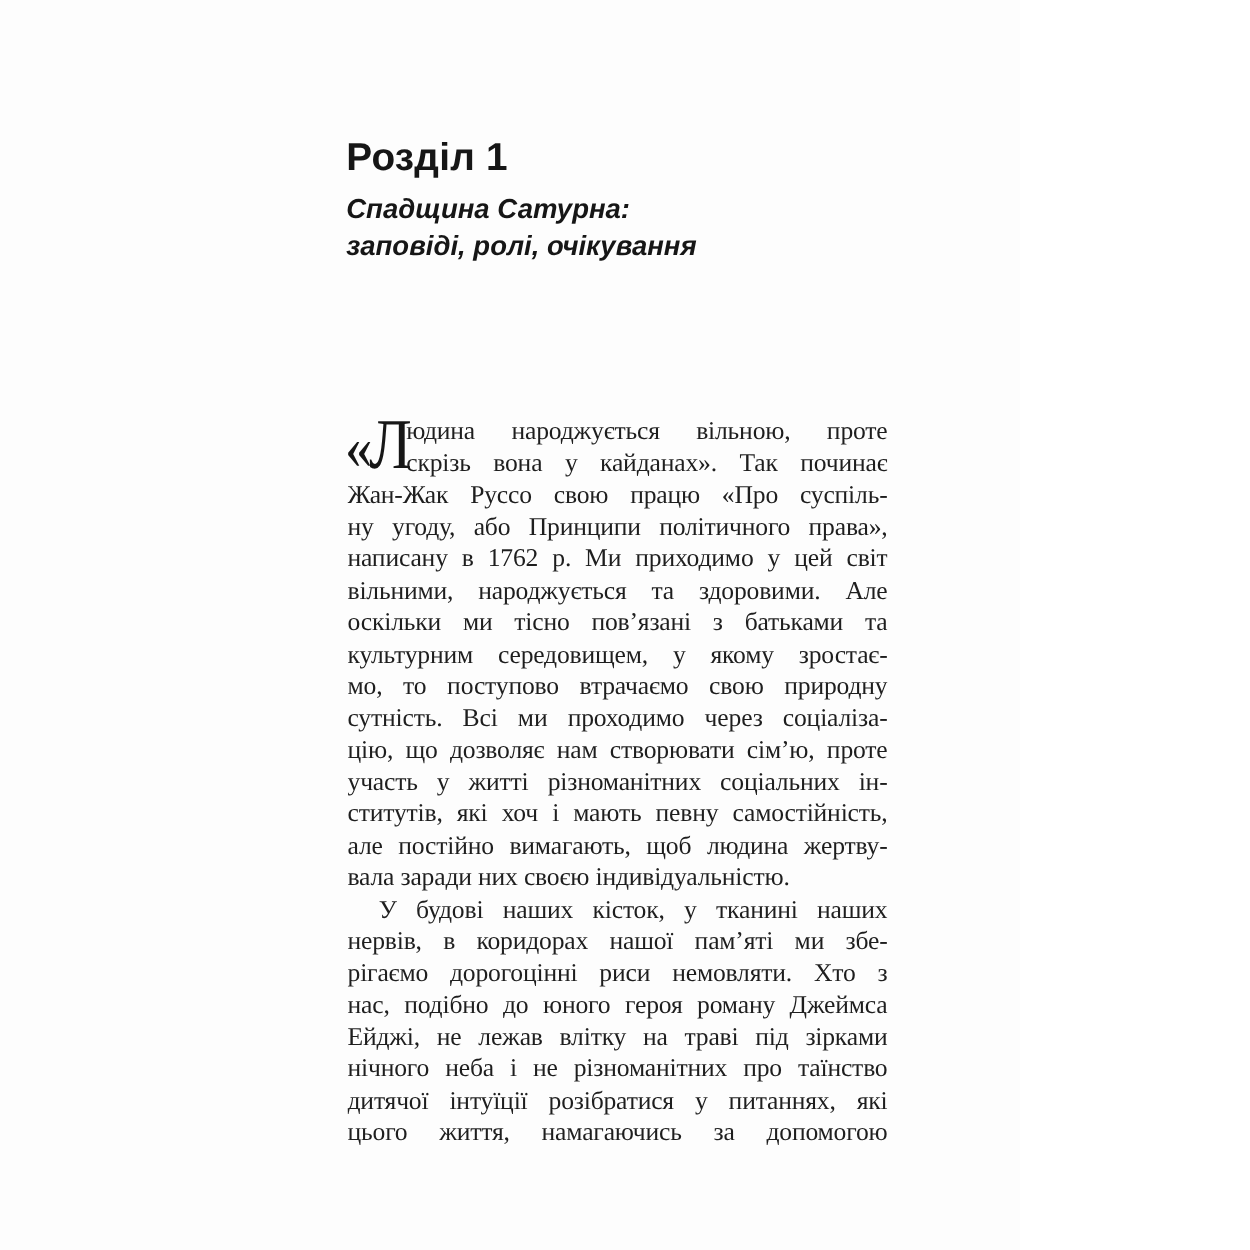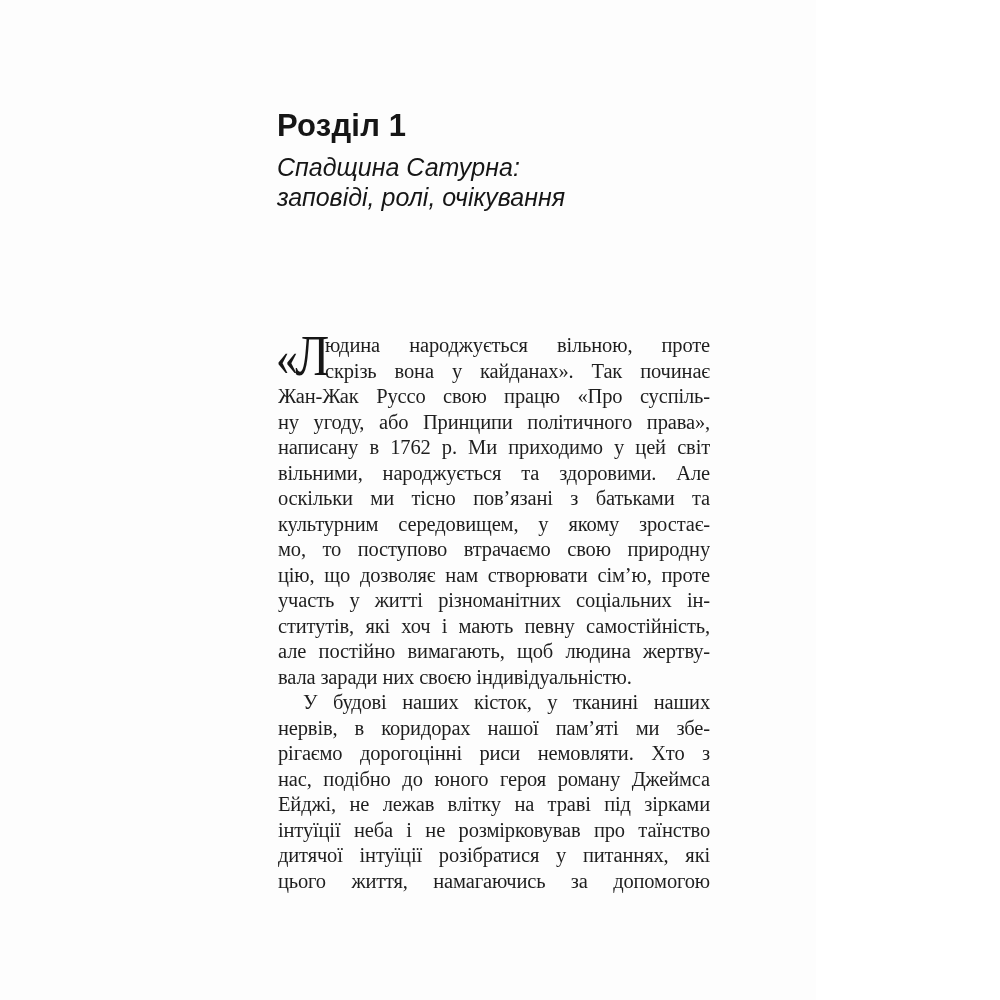--- a/index.html
+++ b/index.html
@@ -20,22 +20,22 @@
     color: #161616;
   }
   .chapter-title {
     font-size: 31px;
     font-weight: 700;
     line-height: 36px;
     letter-spacing: 0.2px;
   }
   .chapter-subtitle {
     margin-top: 8px;
-    font-size: 25px;
-    font-weight: 400;
+    font-size: 22px;
+    font-weight: 700;
     font-style: italic;
     line-height: 30px;
   }
   .body-text {
     position: absolute;
     left: 278px;
     top: 333px;
     width: 432px;
     color: #1e1e1e;
   }
@@ -86,29 +86,30 @@
 
     <div class="ln dropcap-indent">юдина народжується вільною, проте</div>
     <div class="ln dropcap-indent">скрізь вона у кайданах». Так починає</div>
     <div class="ln">Жан-Жак Руссо свою працю «Про суспіль-</div>
     <div class="ln">ну угоду, або Принципи політичного права»,</div>
     <div class="ln">написану в 1762 р. Ми приходимо у цей світ</div>
     <div class="ln">вільними, народжується та здоровими. Але</div>
     <div class="ln">оскільки ми тісно пов’язані з батьками та</div>
     <div class="ln">культурним середовищем, у якому зростає-</div>
     <div class="ln">мо, то поступово втрачаємо свою природну</div>
+    <div class="ln">сутність. Всі ми проходимо через соціаліза-</div>
     <div class="ln">цію, що дозволяє нам створювати сім’ю, проте</div>
     <div class="ln">участь у житті різноманітних соціальних ін-</div>
     <div class="ln">ститутів, які хоч і мають певну самостійність,</div>
     <div class="ln">але постійно вимагають, щоб людина жертву-</div>
     <div class="ln para-last">вала заради них своєю індивідуальністю.</div>
 
     <div class="ln first-indent">У будові наших кісток, у тканині наших</div>
     <div class="ln">нервів, в коридорах нашої пам’яті ми збе-</div>
     <div class="ln">рігаємо дорогоцінні риси немовляти. Хто з</div>
     <div class="ln">нас, подібно до юного героя роману Джеймса</div>
     <div class="ln">Ейджі, не лежав влітку на траві під зірками</div>
-    <div class="ln">інтуїції неба і не розмірковував про таїнство</div>
+    <div class="ln">нічного неба і не різноманітних про таїнство</div>
     <div class="ln">дитячої інтуїції розібратися у питаннях, які</div>
     <div class="ln">цього життя, намагаючись за допомогою</div>
   </div>
 
 </div>
 
 </body></html>

